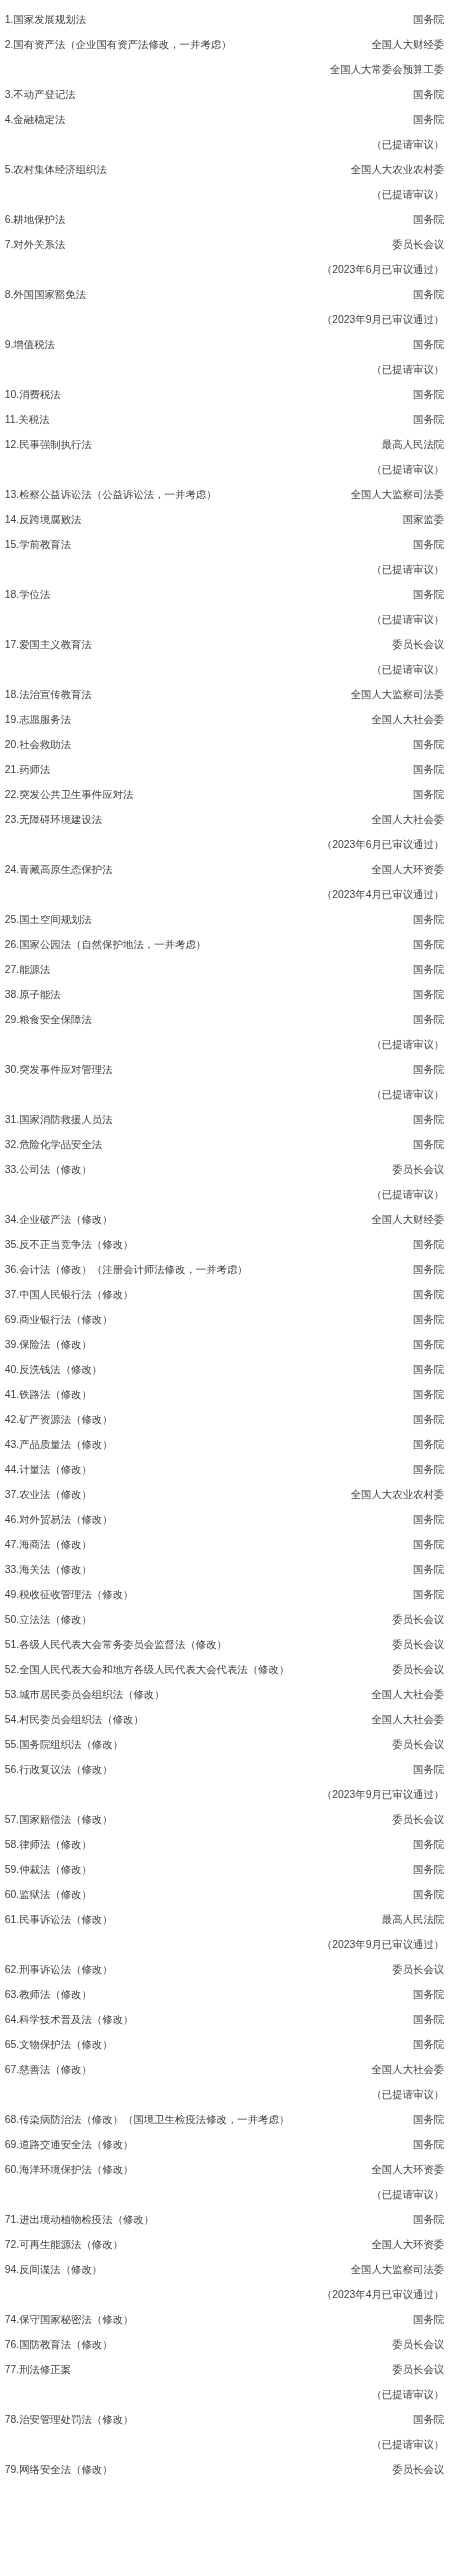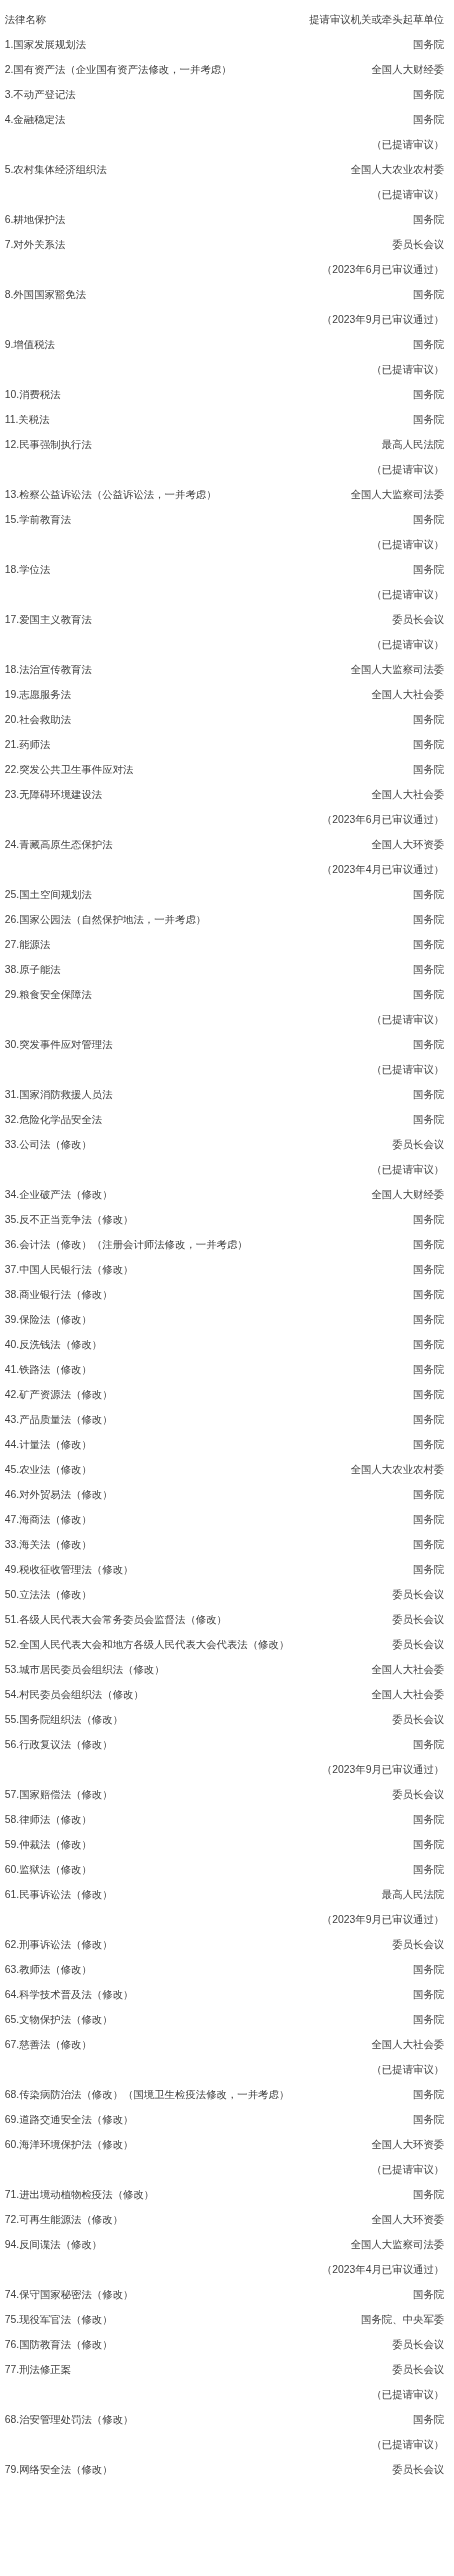--- a/index.html
+++ b/index.html
@@ -36,35 +36,35 @@
   .cell-right {
     text-align: right;
     flex: 1 0 auto;
     margin-left: 8px;
   }
 </style>
 </head>
 <body style="background: rgb(255, 255, 255); color: rgb(64, 64, 64);">
 
 <div class="doc">
-  <div class="row">
-    <span class="cell-left">法律名称</span>
-    <span class="cell-right">提请审议机关或牵头起草单位</span>
-  </div>
   <div id="rows-container">
   <div class="row">
     <span class="cell-left">1.国家发展规划法</span>
     <span class="cell-right">国务院</span>
   </div>
 
   <div class="row">
     <span class="cell-left">2.国有资产法（企业国有资产法修改，一并考虑）</span>
     <span class="cell-right">全国人大财经委</span>
   </div>
 
+  <div class="row">
+    <span class="cell-left"></span>
+    <span class="cell-right">全国人大常委会预算工委</span>
+  </div>
 
   <div class="row">
     <span class="cell-left">3.不动产登记法</span>
     <span class="cell-right">国务院</span>
   </div>
 
   <div class="row">
     <span class="cell-left">4.金融稳定法</span>
     <span class="cell-right">国务院</span>
   </div>
@@ -137,20 +137,24 @@
   <div class="row">
     <span class="cell-left"></span>
     <span class="cell-right">（已提请审议）</span>
   </div>
 
   <div class="row">
     <span class="cell-left">13.检察公益诉讼法（公益诉讼法，一并考虑）</span>
     <span class="cell-right">全国人大监察司法委</span>
   </div>
 
+  <div class="row">
+    <span class="cell-left">14.反跨境腐败法</span>
+    <span class="cell-right">国家监委</span>
+  </div>
 
   <div class="row">
     <span class="cell-left">15.学前教育法</span>
     <span class="cell-right">国务院</span>
   </div>
 
   <div class="row">
     <span class="cell-left"></span>
     <span class="cell-right">（已提请审议）</span>
   </div>
@@ -294,21 +298,21 @@
     <span class="cell-left">36.会计法（修改）（注册会计师法修改，一并考虑）</span>
     <span class="cell-right">国务院</span>
   </div>
 
   <div class="row">
     <span class="cell-left">37.中国人民银行法（修改）</span>
     <span class="cell-right">国务院</span>
   </div>
 
   <div class="row">
-    <span class="cell-left">38.商业银行法（修改）</span>
+    <span class="cell-left">69.商业银行法（修改）</span>
     <span class="cell-right">国务院</span>
   </div>
 
   <div class="row">
     <span class="cell-left">39.保险法（修改）</span>
     <span class="cell-right">国务院</span>
   </div>
 
   <div class="row">
     <span class="cell-left">40.反洗钱法（修改）</span>
@@ -329,21 +333,21 @@
     <span class="cell-left">43.产品质量法（修改）</span>
     <span class="cell-right">国务院</span>
   </div>
 
   <div class="row">
     <span class="cell-left">44.计量法（修改）</span>
     <span class="cell-right">国务院</span>
   </div>
 
   <div class="row">
-    <span class="cell-left">45.农业法（修改）</span>
+    <span class="cell-left">37.农业法（修改）</span>
     <span class="cell-right">全国人大农业农村委</span>
   </div>
 
   <div class="row">
     <span class="cell-left">46.对外贸易法（修改）</span>
     <span class="cell-right">国务院</span>
   </div>
 
   <div class="row">
     <span class="cell-left">47.海商法（修改）</span>
@@ -500,42 +504,38 @@
   <div class="row">
     <span class="cell-left"></span>
     <span class="cell-right">（2023年4月已审议通过）</span>
   </div>
 
   <div class="row">
     <span class="cell-left">74.保守国家秘密法（修改）</span>
     <span class="cell-right">国务院</span>
   </div>
 
-  <div class="row">
-    <span class="cell-left">75.现役军官法（修改）</span>
-    <span class="cell-right">国务院、中央军委</span>
-  </div>
 
   <div class="row">
     <span class="cell-left">76.国防教育法（修改）</span>
     <span class="cell-right">委员长会议</span>
   </div>
 
   <div class="row">
     <span class="cell-left">77.刑法修正案</span>
     <span class="cell-right">委员长会议</span>
   </div>
 
   <div class="row">
     <span class="cell-left"></span>
     <span class="cell-right">（已提请审议）</span>
   </div>
 
   <div class="row">
-    <span class="cell-left">68.治安管理处罚法（修改）</span>
+    <span class="cell-left">78.治安管理处罚法（修改）</span>
     <span class="cell-right">国务院</span>
   </div>
 
   <div class="row">
     <span class="cell-left"></span>
     <span class="cell-right">（已提请审议）</span>
   </div>
 
   <div class="row">
     <span class="cell-left">79.网络安全法（修改）</span>

